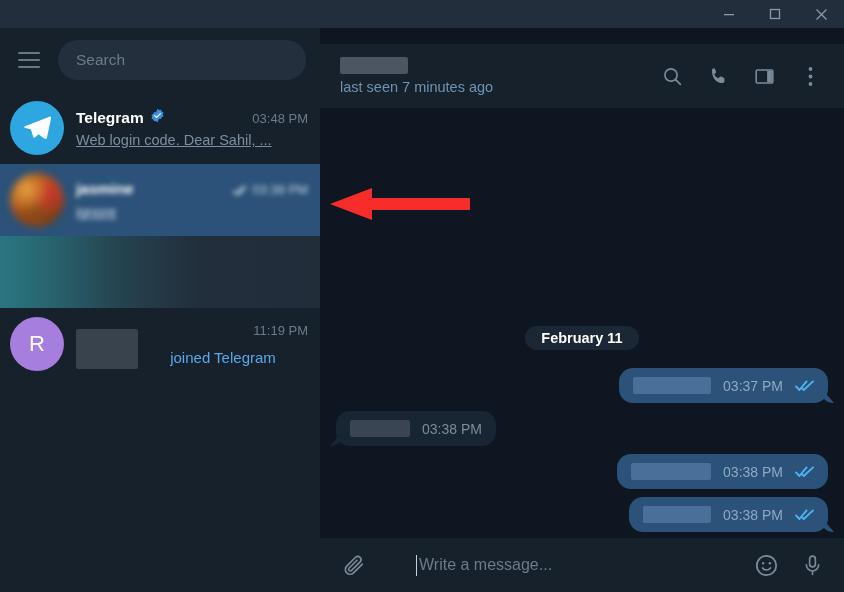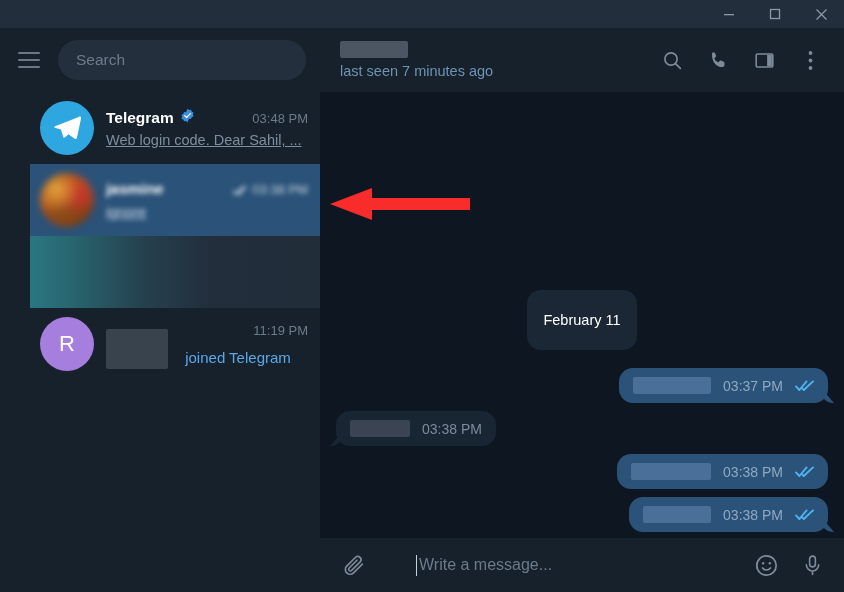--- a/index.html
+++ b/index.html
@@ -47,21 +47,21 @@
   }
   .hamburger i { display: block; width: 22px; height: 2px; background: #6b7884; border-radius: 1px; }
   .searchbox {
     flex: 1 1 auto; height: 40px;
     background: #242f3d; border-radius: 20px;
     display: flex; align-items: center;
     padding: 0 18px;
   }
   .searchbox .ph { color: #6b7b8a; font-size: 15.5px; }
 
-  .chatlist { flex: 1 1 auto; overflow: hidden; padding-left: 30px; }
+  .chatlist { flex: 1 1 auto; overflow: hidden; }
 
   .chatrow {
     height: 72px; display: flex; align-items: center;
     padding: 0 12px 0 10px; gap: 12px; position: relative;
   }
   .chatrow.selected { background: #2b5278; }
   .chatrow.redacted-full {
     height: 72px; padding: 0;
     background: linear-gradient(90deg, #2a7683 0%, #28666f 14%, #25424f 38%, #222e3c 62%, #222d3a 100%);
   }
@@ -96,35 +96,36 @@
 
   .joinline { font-size: 15px; color: #5aa8e8; text-align: center; }
 
   
   .chatpanel { flex: 1 1 auto; display: flex; flex-direction: column; background: #0e1621; min-width: 0; }
   .chat-header {
     height: 64px; flex: 0 0 64px;
     display: flex; align-items: center;
     padding: 0 16px 0 20px; gap: 10px;
     background: #17212b;
+    margin-top: 16px;
   }
   .chat-header-info { flex: 1 1 auto; min-width: 0; }
   .chat-title-redact { width: 68px; height: 17px; background: #4c5663; border-radius: 2px; }
   .chat-status { margin-top: 5px; font-size: 14.5px; color: #6d93b5; }
   .hicon {
     width: 36px; height: 36px; flex: 0 0 36px;
     display: flex; align-items: center; justify-content: center;
     color: #7d8b99;
   }
 
   .messages { flex: 1 1 auto; position: relative; padding: 0 16px 6px 16px; display: flex; flex-direction: column; justify-content: flex-end; gap: 8px; overflow: hidden; }
   .daysep { align-self: center; margin-bottom: 10px; }
   .daysep span {
-    display: inline-block; padding: 22px 16px; border-radius: 14px;
-    background: #1b2734; color: #ffffff; font-size: 14.5px; font-weight: normal;
+    display: inline-block; padding: 4px 16px; border-radius: 14px;
+    background: #1b2734; color: #ffffff; font-size: 14.5px; font-weight: bold;
   }
   .msgrow { display: flex; }
   .msgrow.out { justify-content: flex-end; }
   .msgrow.in { justify-content: flex-start; }
   .bubble {
     position: relative;
     display: flex; align-items: center; gap: 12px;
     padding: 9px 14px 9px 14px;
     border-radius: 14px; max-width: 70%;
   }

